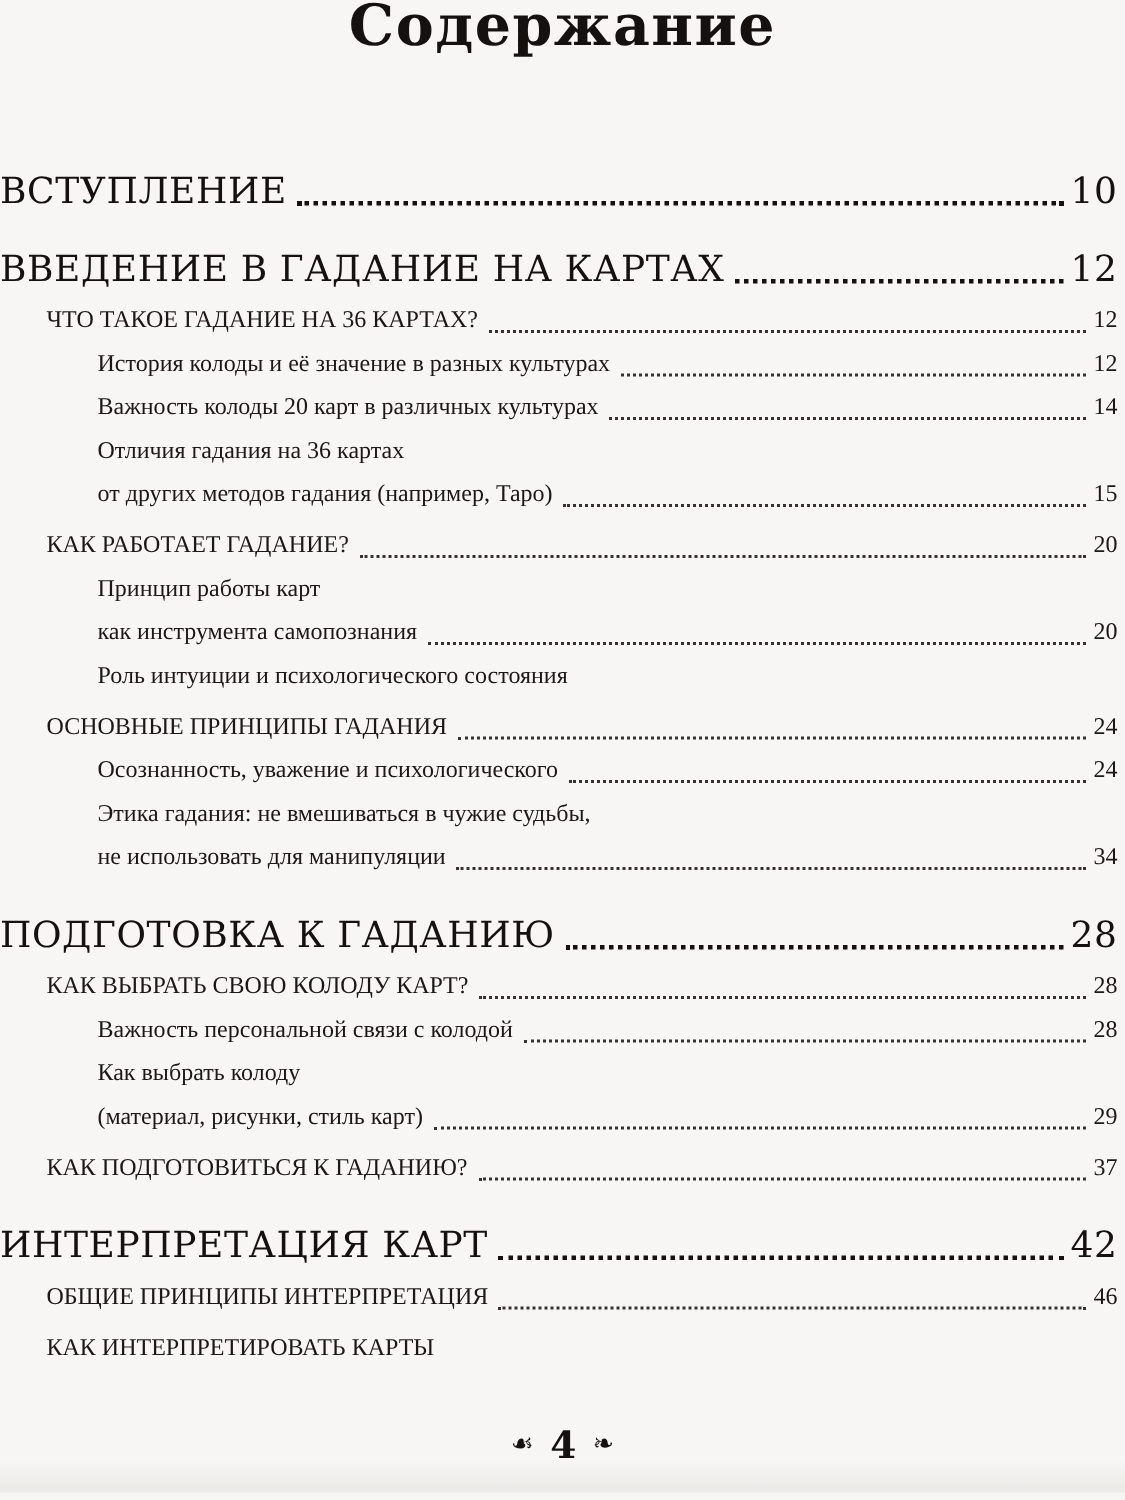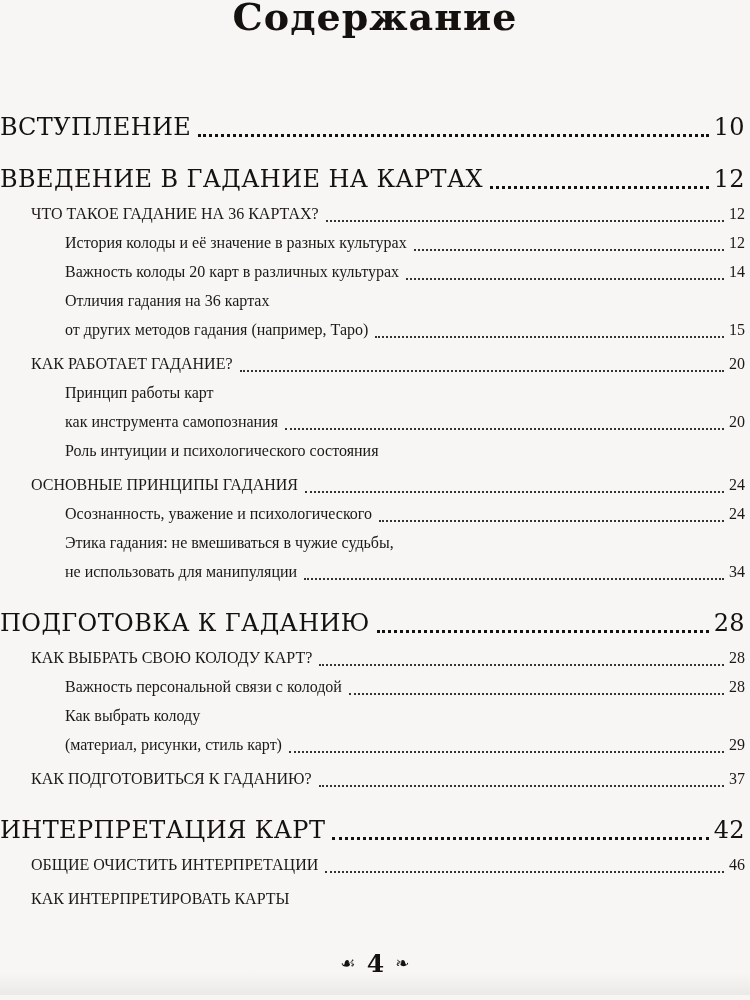--- a/index.html
+++ b/index.html
@@ -231,21 +231,21 @@
       </div>
       <div class="toc-entry level1">
         <div class="line">
           <span class="txt">ИНТЕРПРЕТАЦИЯ КАРТ</span>
           <span class="dots"></span>
           <span class="pg">42</span>
         </div>
       </div>
       <div class="toc-entry level2">
         <div class="line">
-          <span class="txt">ОБЩИЕ ОЧИСТИТЬ ИНТЕРПРЕТАЦИИ</span>
+          <span class="txt">ОБЩИЕ ПРИНЦИПЫ ИНТЕРПРЕТАЦИЯ</span>
           <span class="dots"></span>
           <span class="pg">46</span>
         </div>
       </div>
       <div class="toc-entry level2">
         <div class="line">
           <span class="txt">КАК ИНТЕРПРЕТИРОВАТЬ КАРТЫ</span>
         </div>
       </div>
     </div>

